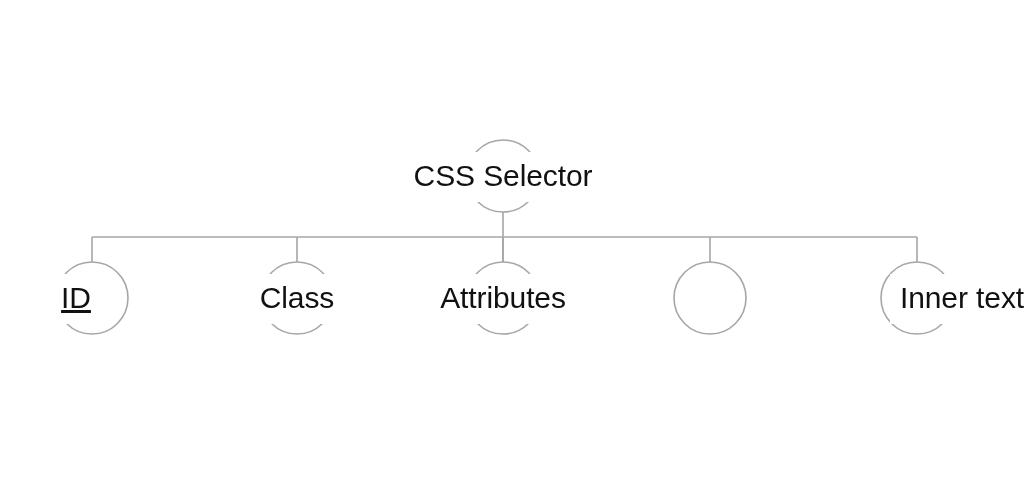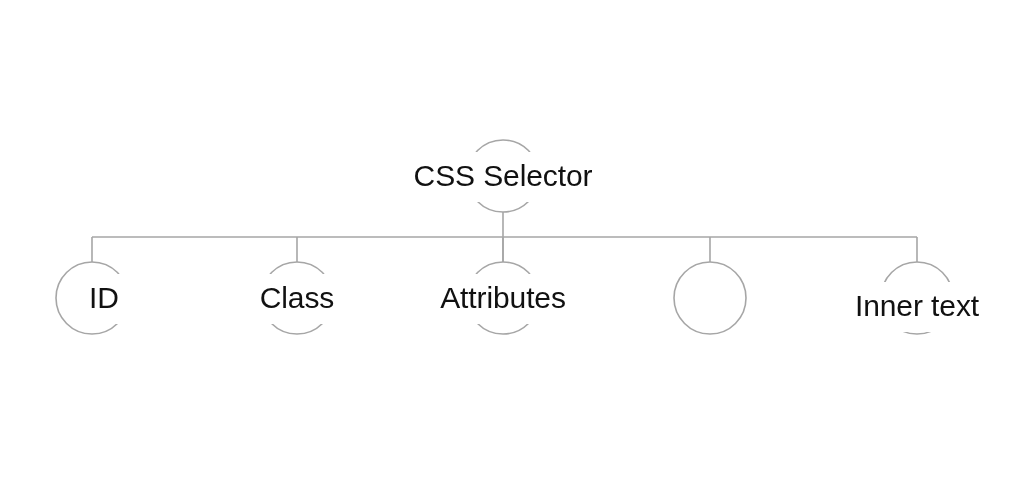--- a/index.html
+++ b/index.html
@@ -59,22 +59,22 @@
 
     <circle cx="92" cy="298" r="36" fill="none" stroke="#a6a6a6" stroke-width="1.6"></circle>
     <circle cx="297" cy="298" r="36" fill="none" stroke="#a6a6a6" stroke-width="1.6"></circle>
     <circle cx="503" cy="298" r="36" fill="none" stroke="#a6a6a6" stroke-width="1.6"></circle>
     <circle cx="710" cy="298" r="36" fill="none" stroke="#a6a6a6" stroke-width="1.6"></circle>
     <circle cx="917" cy="298" r="36" fill="none" stroke="#a6a6a6" stroke-width="1.6"></circle>
   </svg>
 
   <div class="node-label" style="left:503px; top:177px;">CSS Selector</div>
 
-  <div class="node-label" style="left:104px; top:299px;">ID</div>
+  <div class="node-label" style="left:76px; top:299px;text-decoration:underline;">ID</div>
 
   <div class="node-label" style="left:503px; top:299px;">Attributes</div>
 
   <div class="node-label" style="left:297px; top:299px;">Class</div>
 
 
-  <div class="node-label" style="left:917px; top:299px;margin-top:8px;">Inner text</div>
+  <div class="node-label" style="left:962px; top:299px;">Inner text</div>
 
 </div>
 
 </body></html>

